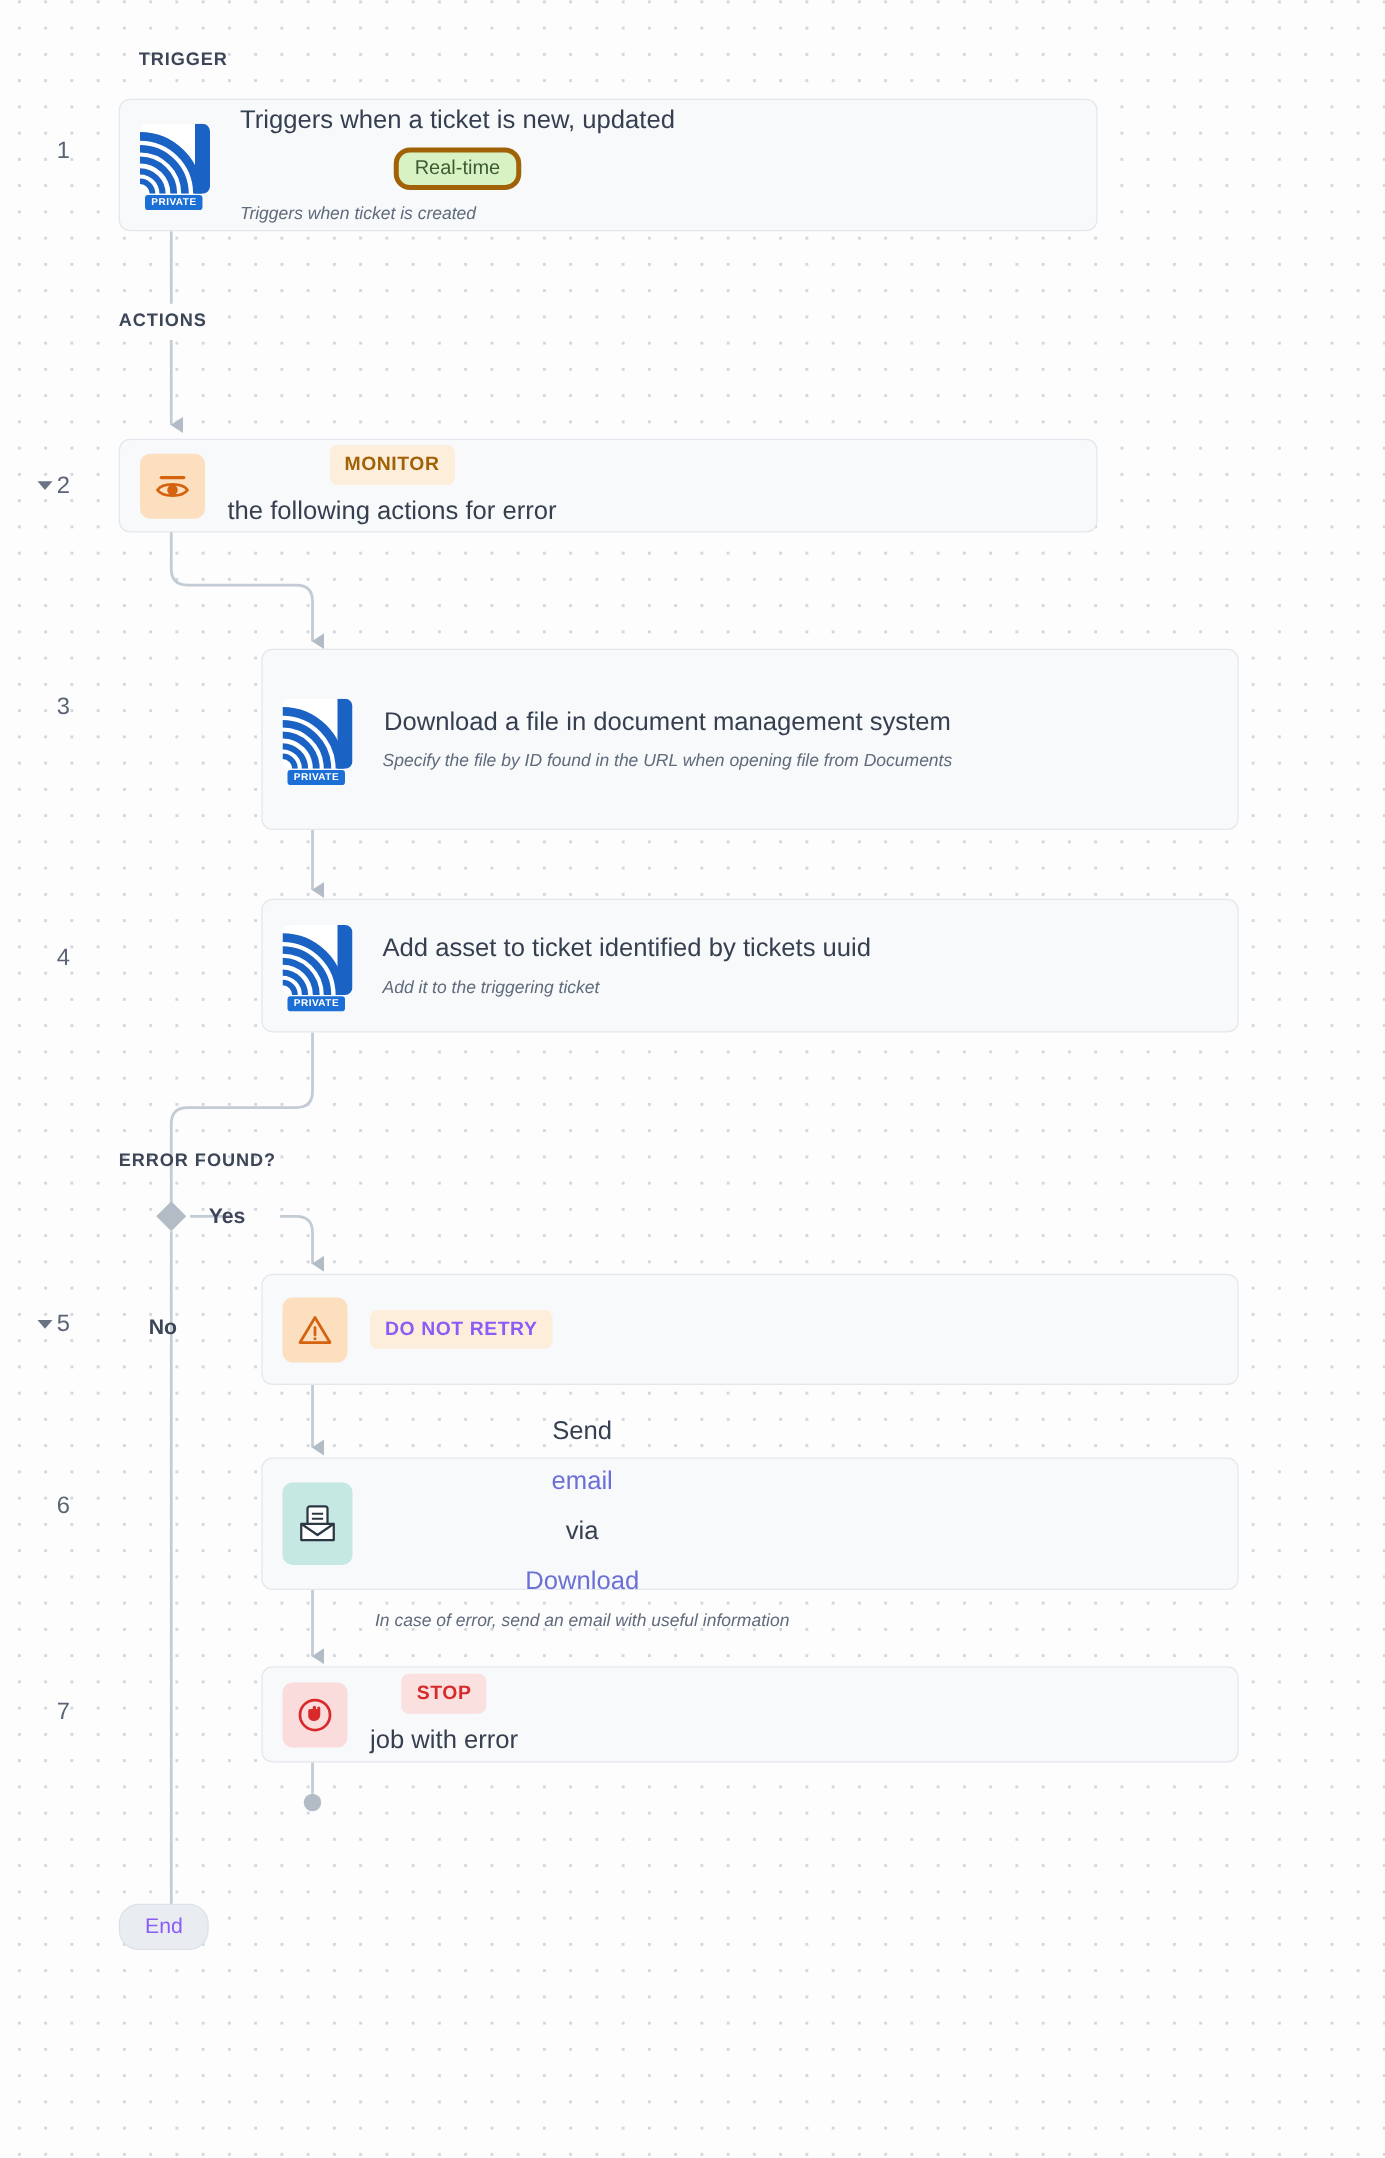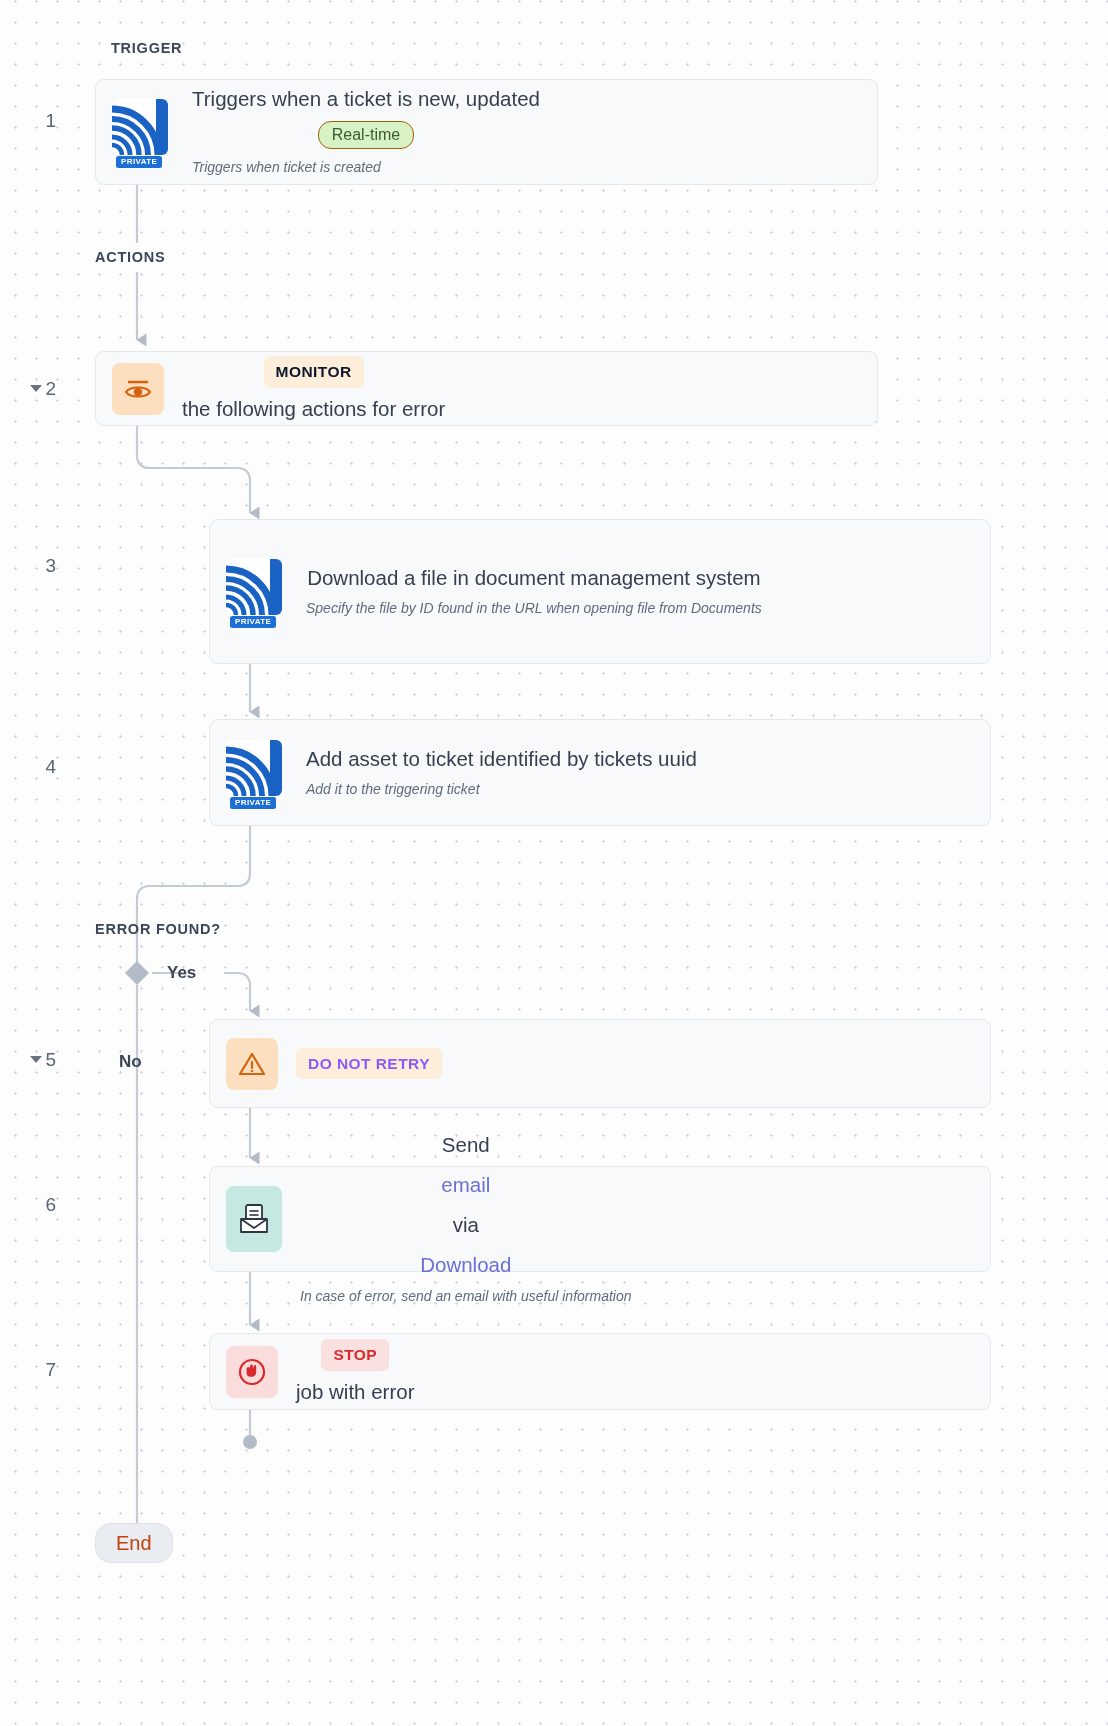--- a/index.html
+++ b/index.html
@@ -137,51 +137,51 @@
   
   .badge {
     font-size: 15.5px;
     font-weight: bold;
     letter-spacing: 0.45px;
     border-radius: 6px;
     padding: 8px 12px;
     line-height: 1;
     white-space: nowrap;
   }
-  .badge.monitor { background: #fdeedc; color: #0f172a; }
+  .badge.monitor { background: #fdeedc; color: #a16207; }
   .badge.retry   { background: #fdeedc; color: #8b5cf6; }
   .badge.stop    { background: #fbe0e0; color: #d82a2a; }
 
   .pill-rt {
     font-size: 16px;
     color: #3b5c32;
     background: #d9f2c3;
-    border: 1px solid #a16207;
+    border: 4px solid #a16207;
     border-radius: 13px;
     padding: 4px 13px 5px;
     line-height: 1.1;
     white-space: nowrap;
   }
 
   
   .branch-label {
     position: absolute;
     font-size: 17px;
     font-weight: bold;
     color: #3c4657;
   }
 
   
   .end-pill {
     position: absolute;
     background: #e9edf1;
     border: 1px solid #dde2e8;
     border-radius: 16px;
-    font-size: 20px;
-    color: #c2410c;
+    font-size: 17px;
+    color: #8b5cf6;
     padding: 8px 20px;
     line-height: 1.1;
   }
 
   svg.conn { position: absolute; inset: 0; pointer-events: none; }
 </style>
 </head>
 <body>
 
 <div id="canvas"></div>

